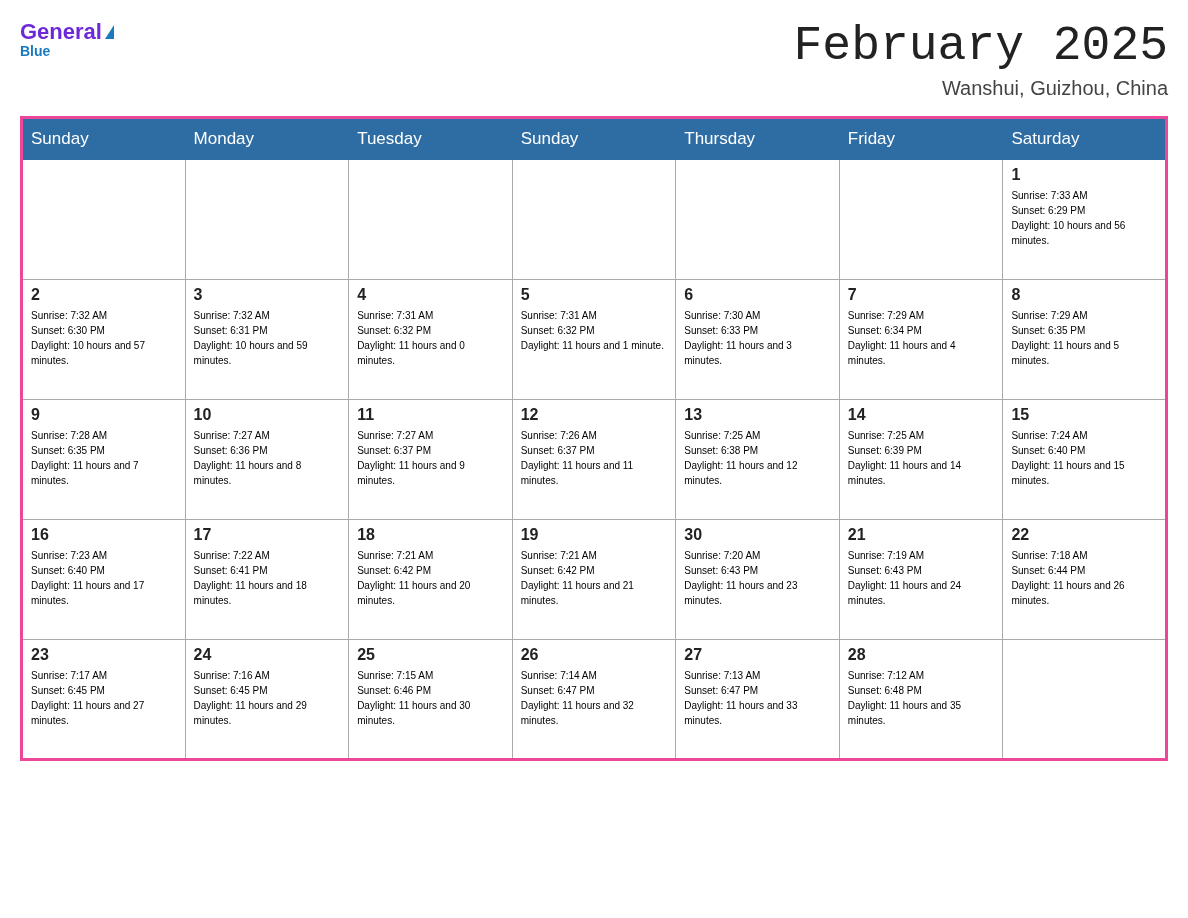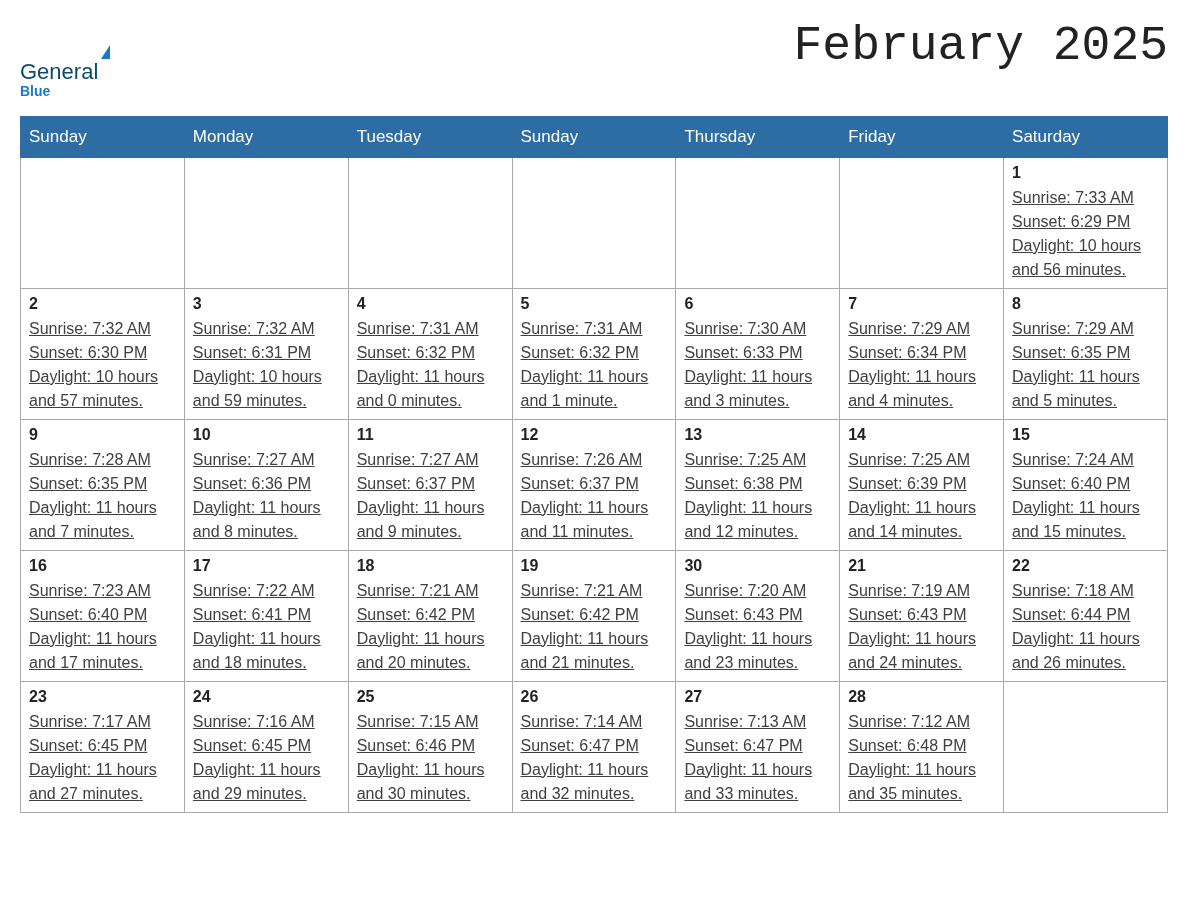--- a/index.html
+++ b/index.html
@@ -16,23 +16,22 @@
       align-items: flex-start;
       margin-bottom: 16px;
     }
     .logo {
       display: flex;
       align-items: center;
       gap: 4px;
     }
     .logo-text-general {
       font-size: 22px;
-      font-weight: normal;
-      color: #0c4a6e;
-      margin-top: 40px;
+      font-weight: bold;
+      color: #6d28d9;
     }
     .logo-text-blue {
       font-size: 14px;
       font-weight: bold;
       color: #1a7abf;
     }
     .title-section {
       text-align: right;
     }
     .calendar-title {
@@ -43,21 +42,21 @@
       font-family: Liberation Mono, monospace;
     }
     .calendar-subtitle {
       font-size: 20px;
       color: #444;
       margin-top: 4px;
     }
     .calendar-table {
       width: 100%;
       border-collapse: collapse;
-      border: 1px solid #ec4899;
+      border: 3px solid #ec4899;
       padding-left: 25px;
     }
     .calendar-table th {
       background-color: #2e6da4;
       color: #fff;
       padding: 10px 8px;
       text-align: left;
       font-size: 17px;
       font-weight: normal;
       border: 1px solid #2e6da4;
@@ -71,24 +70,23 @@
       height: 120px;
     }
     .day-number {
       font-size: 16px;
       font-weight: bold;
       color: #222;
       display: block;
       margin-bottom: 4px;
     }
     .day-info {
-      font-size: 16px;
-      color: #404040;
+      font-size: 10px;
+      color: #000000;
       line-height: 1.5;
-      text-decoration: underline;
     }
     .empty-cell {
       background: #fff;
     }
     tr:last-child td {
       height: 120px;
     }
   </style>
 </head>
 <body>
@@ -100,20 +98,21 @@
         <span class="logo-text-general">General</span>
         <div style="display:inline-flex;flex-direction:column;margin-left:3px;">
           <div style="width:0;height:0;border-left:9px solid transparent;border-right:0px solid transparent;border-bottom:14px solid #1a7abf;"></div>
         </div>
       </div>
       <span class="logo-text-blue" style="margin-left:0;">Blue</span>
     </div>
   </div>
   <div class="title-section">
     <div class="calendar-title">February 2025</div>
+    <div class="calendar-subtitle">Wanshui, Guizhou, China</div>
   </div>
 </div>
 
 <table class="calendar-table">
   <thead>
     <tr>
     <th>Sunday</th>
         <th>Monday</th>
         <th>Tuesday</th>
         <th>Sunday</th>

